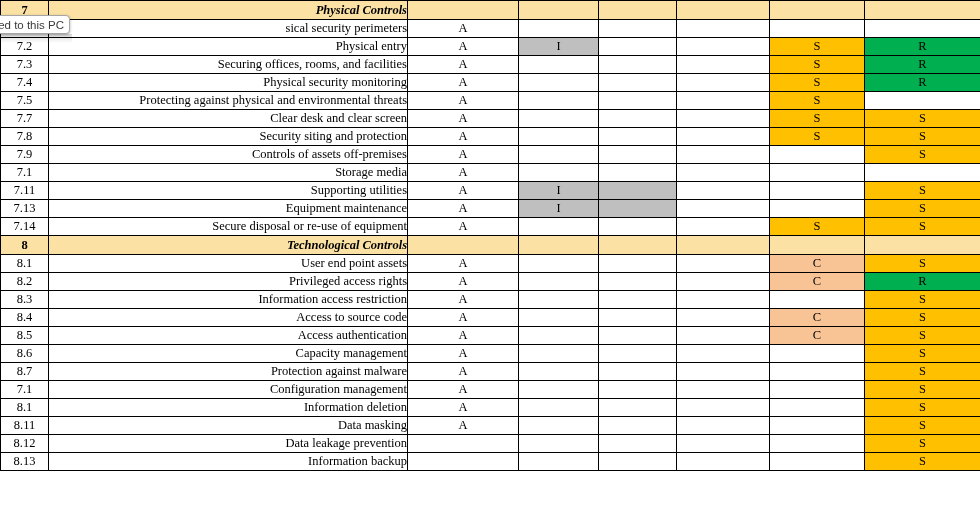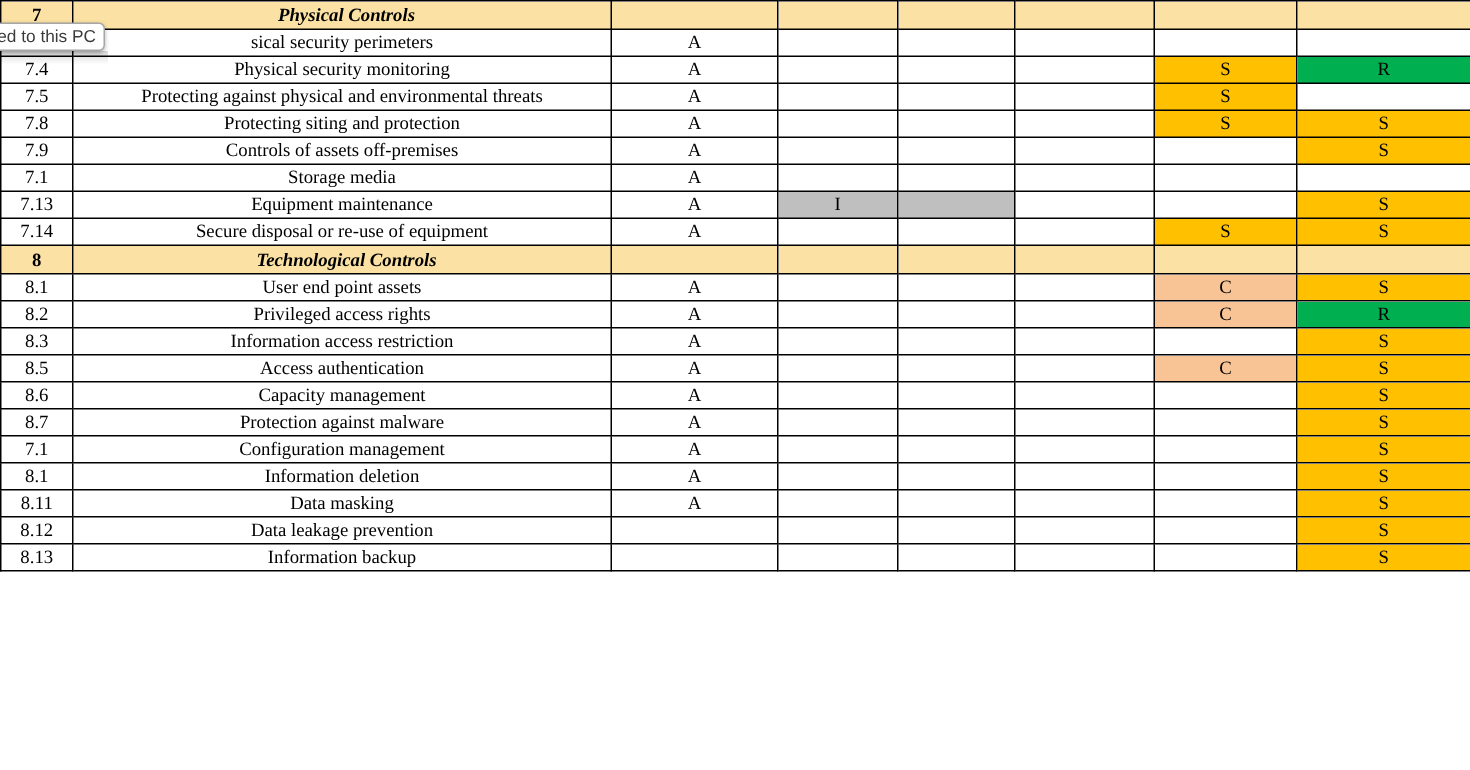--- a/index.html
+++ b/index.html
@@ -34,21 +34,21 @@
   col.c-num    { width: 48px; }
   col.c-name   { width: 359px; }
   col.c-a      { width: 111px; }
   col.c-b      { width: 80px; }
   col.c-c      { width: 78px; }
   col.c-d      { width: 93px; }
   col.c-e      { width: 95px; }
   col.c-f      { width: 116px; }
 
   td.num  { text-align: center; font-size: 12.5px; }
-  td.name { text-align: center; padding-left: 5px; margin-top: 44px; }
+  td.name { text-align: right; padding-left: 5px; margin-top: 44px; }
   td.ctr  { text-align: center; }
 
   tr.section td {
     background: #FBE2A4;
     font-weight: bold;
     font-style: italic;
     height: 18px;
   }
   tr.section td.num {
     font-style: normal;
@@ -127,42 +127,72 @@
           <td class="num">7.1</td>
           <td class="name">sical security perimeters</td>
           <td class="ctr">A</td>
           <td class="ctr"></td>
           <td class="ctr"></td>
           <td class="ctr"></td>
           <td class="ctr  thickleft"></td>
           <td class="ctr"></td>
         </tr>
         <tr class="data">
+          <td class="num">7.2</td>
+          <td class="name">Physical entry</td>
+          <td class="ctr">A</td>
+          <td class="ctr fill-gray">I</td>
+          <td class="ctr"></td>
+          <td class="ctr"></td>
+          <td class="ctr fill-orange thickleft">S</td>
+          <td class="ctr fill-green">R</td>
+        </tr>
+        <tr class="data">
+          <td class="num">7.3</td>
+          <td class="name">Securing offices, rooms, and facilities</td>
+          <td class="ctr">A</td>
+          <td class="ctr"></td>
+          <td class="ctr"></td>
+          <td class="ctr"></td>
+          <td class="ctr fill-orange thickleft">S</td>
+          <td class="ctr fill-green">R</td>
+        </tr>
+        <tr class="data">
           <td class="num">7.4</td>
           <td class="name">Physical security monitoring</td>
           <td class="ctr">A</td>
           <td class="ctr"></td>
           <td class="ctr"></td>
           <td class="ctr"></td>
           <td class="ctr fill-orange thickleft">S</td>
           <td class="ctr fill-green">R</td>
         </tr>
         <tr class="data">
           <td class="num">7.5</td>
           <td class="name">Protecting against physical and environmental threats</td>
           <td class="ctr">A</td>
           <td class="ctr"></td>
           <td class="ctr"></td>
           <td class="ctr"></td>
           <td class="ctr fill-orange thickleft">S</td>
           <td class="ctr"></td>
         </tr>
         <tr class="data">
+          <td class="num">7.7</td>
+          <td class="name">Clear desk and clear screen</td>
+          <td class="ctr">A</td>
+          <td class="ctr"></td>
+          <td class="ctr"></td>
+          <td class="ctr"></td>
+          <td class="ctr fill-orange thickleft">S</td>
+          <td class="ctr fill-orange">S</td>
+        </tr>
+        <tr class="data">
           <td class="num">7.8</td>
-          <td class="name">Protecting siting and protection</td>
+          <td class="name">Security siting and protection</td>
           <td class="ctr">A</td>
           <td class="ctr"></td>
           <td class="ctr"></td>
           <td class="ctr"></td>
           <td class="ctr fill-orange thickleft">S</td>
           <td class="ctr fill-orange">S</td>
         </tr>
         <tr class="data">
           <td class="num">7.9</td>
           <td class="name">Controls of assets off-premises</td>
@@ -175,20 +205,30 @@
         </tr>
         <tr class="data">
           <td class="num">7.1</td>
           <td class="name">Storage media</td>
           <td class="ctr">A</td>
           <td class="ctr"></td>
           <td class="ctr"></td>
           <td class="ctr"></td>
           <td class="ctr  thickleft"></td>
           <td class="ctr"></td>
+        </tr>
+        <tr class="data">
+          <td class="num">7.11</td>
+          <td class="name">Supporting utilities</td>
+          <td class="ctr">A</td>
+          <td class="ctr fill-gray">I</td>
+          <td class="ctr fill-gray"></td>
+          <td class="ctr"></td>
+          <td class="ctr  thickleft"></td>
+          <td class="ctr fill-orange">S</td>
         </tr>
         <tr class="data">
           <td class="num">7.13</td>
           <td class="name">Equipment maintenance</td>
           <td class="ctr">A</td>
           <td class="ctr fill-gray">I</td>
           <td class="ctr fill-gray"></td>
           <td class="ctr"></td>
           <td class="ctr  thickleft"></td>
           <td class="ctr fill-orange">S</td>
@@ -237,20 +277,30 @@
           <td class="num">8.3</td>
           <td class="name">Information access restriction</td>
           <td class="ctr">A</td>
           <td class="ctr"></td>
           <td class="ctr"></td>
           <td class="ctr"></td>
           <td class="ctr  thickleft"></td>
           <td class="ctr fill-orange">S</td>
         </tr>
         <tr class="data">
+          <td class="num">8.4</td>
+          <td class="name">Access to source code</td>
+          <td class="ctr">A</td>
+          <td class="ctr"></td>
+          <td class="ctr"></td>
+          <td class="ctr"></td>
+          <td class="ctr fill-peach thickleft">C</td>
+          <td class="ctr fill-orange">S</td>
+        </tr>
+        <tr class="data">
           <td class="num">8.5</td>
           <td class="name">Access authentication</td>
           <td class="ctr">A</td>
           <td class="ctr"></td>
           <td class="ctr"></td>
           <td class="ctr"></td>
           <td class="ctr fill-peach thickleft">C</td>
           <td class="ctr fill-orange">S</td>
         </tr>
         <tr class="data">

